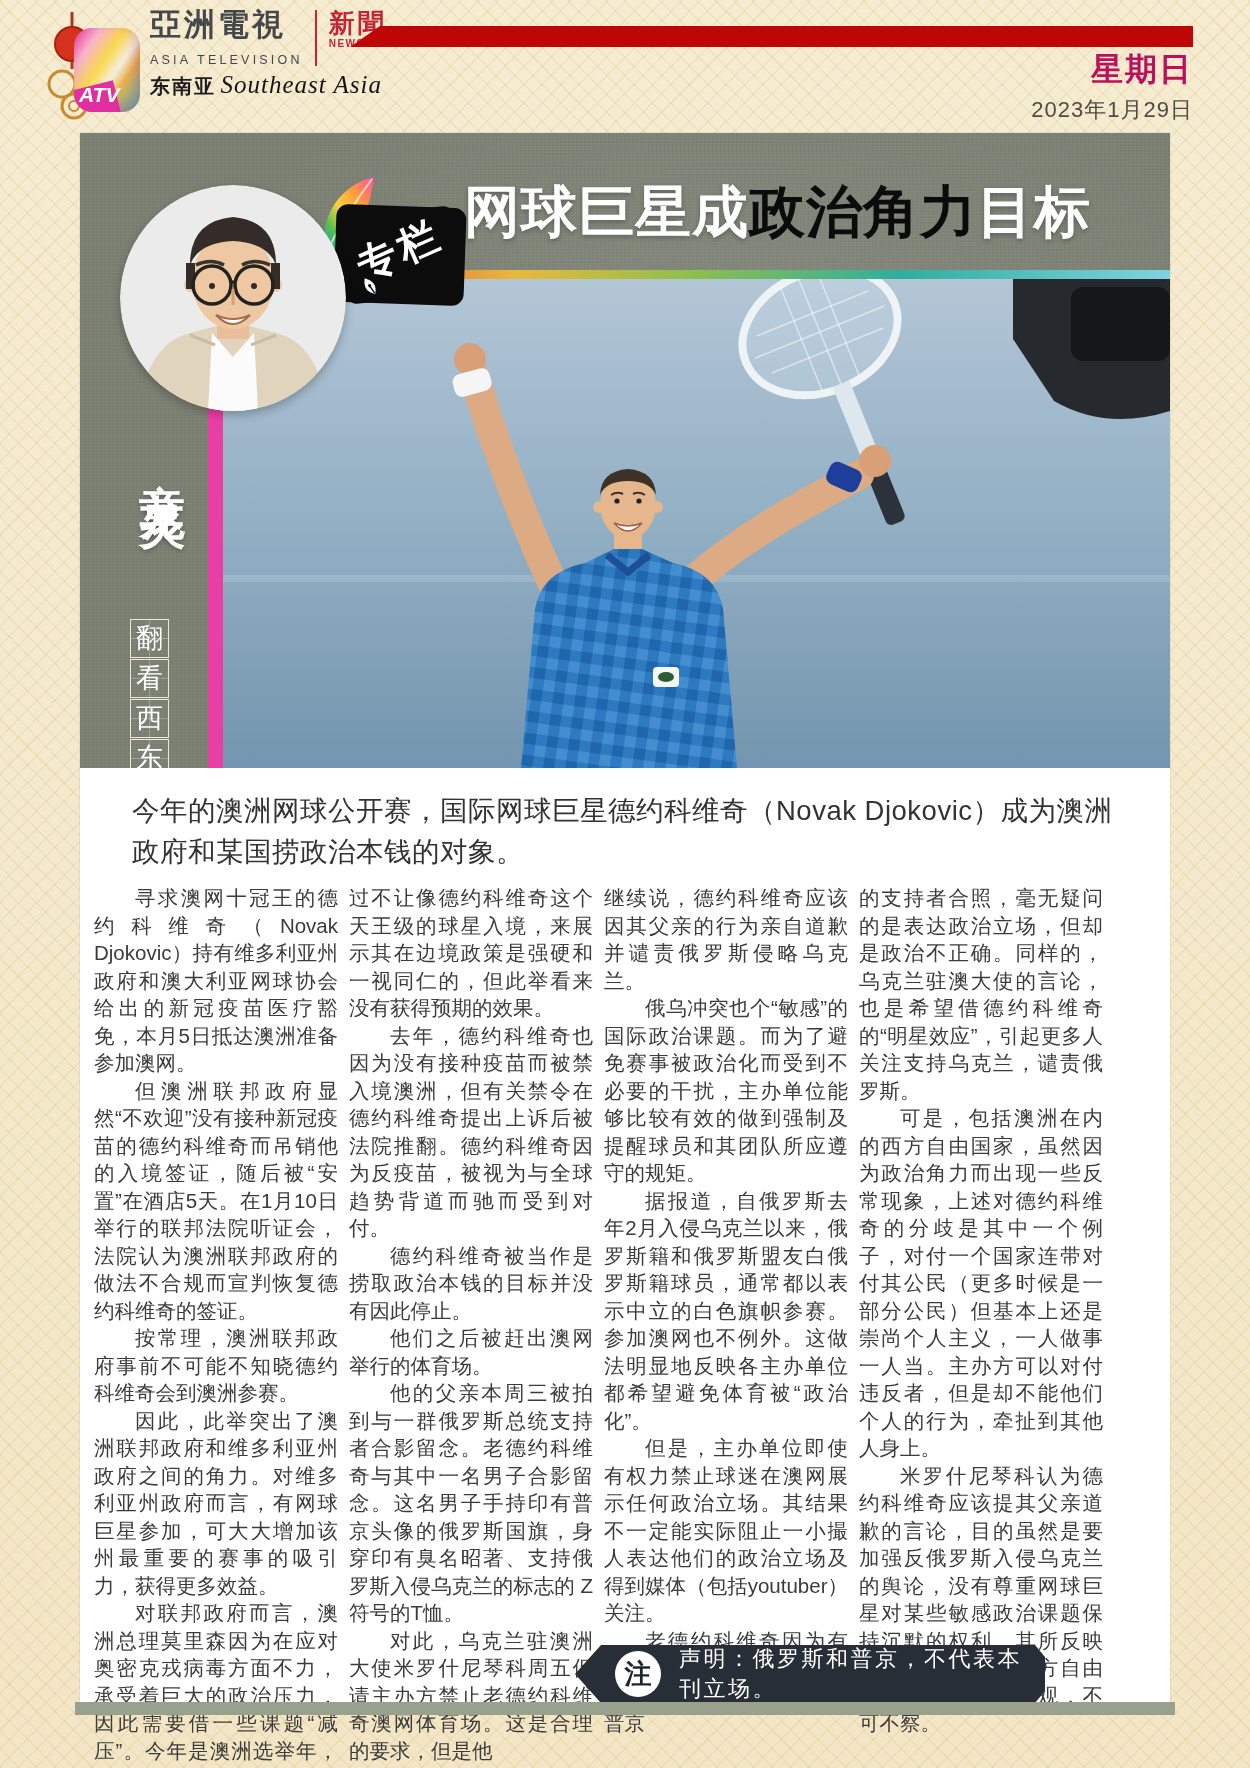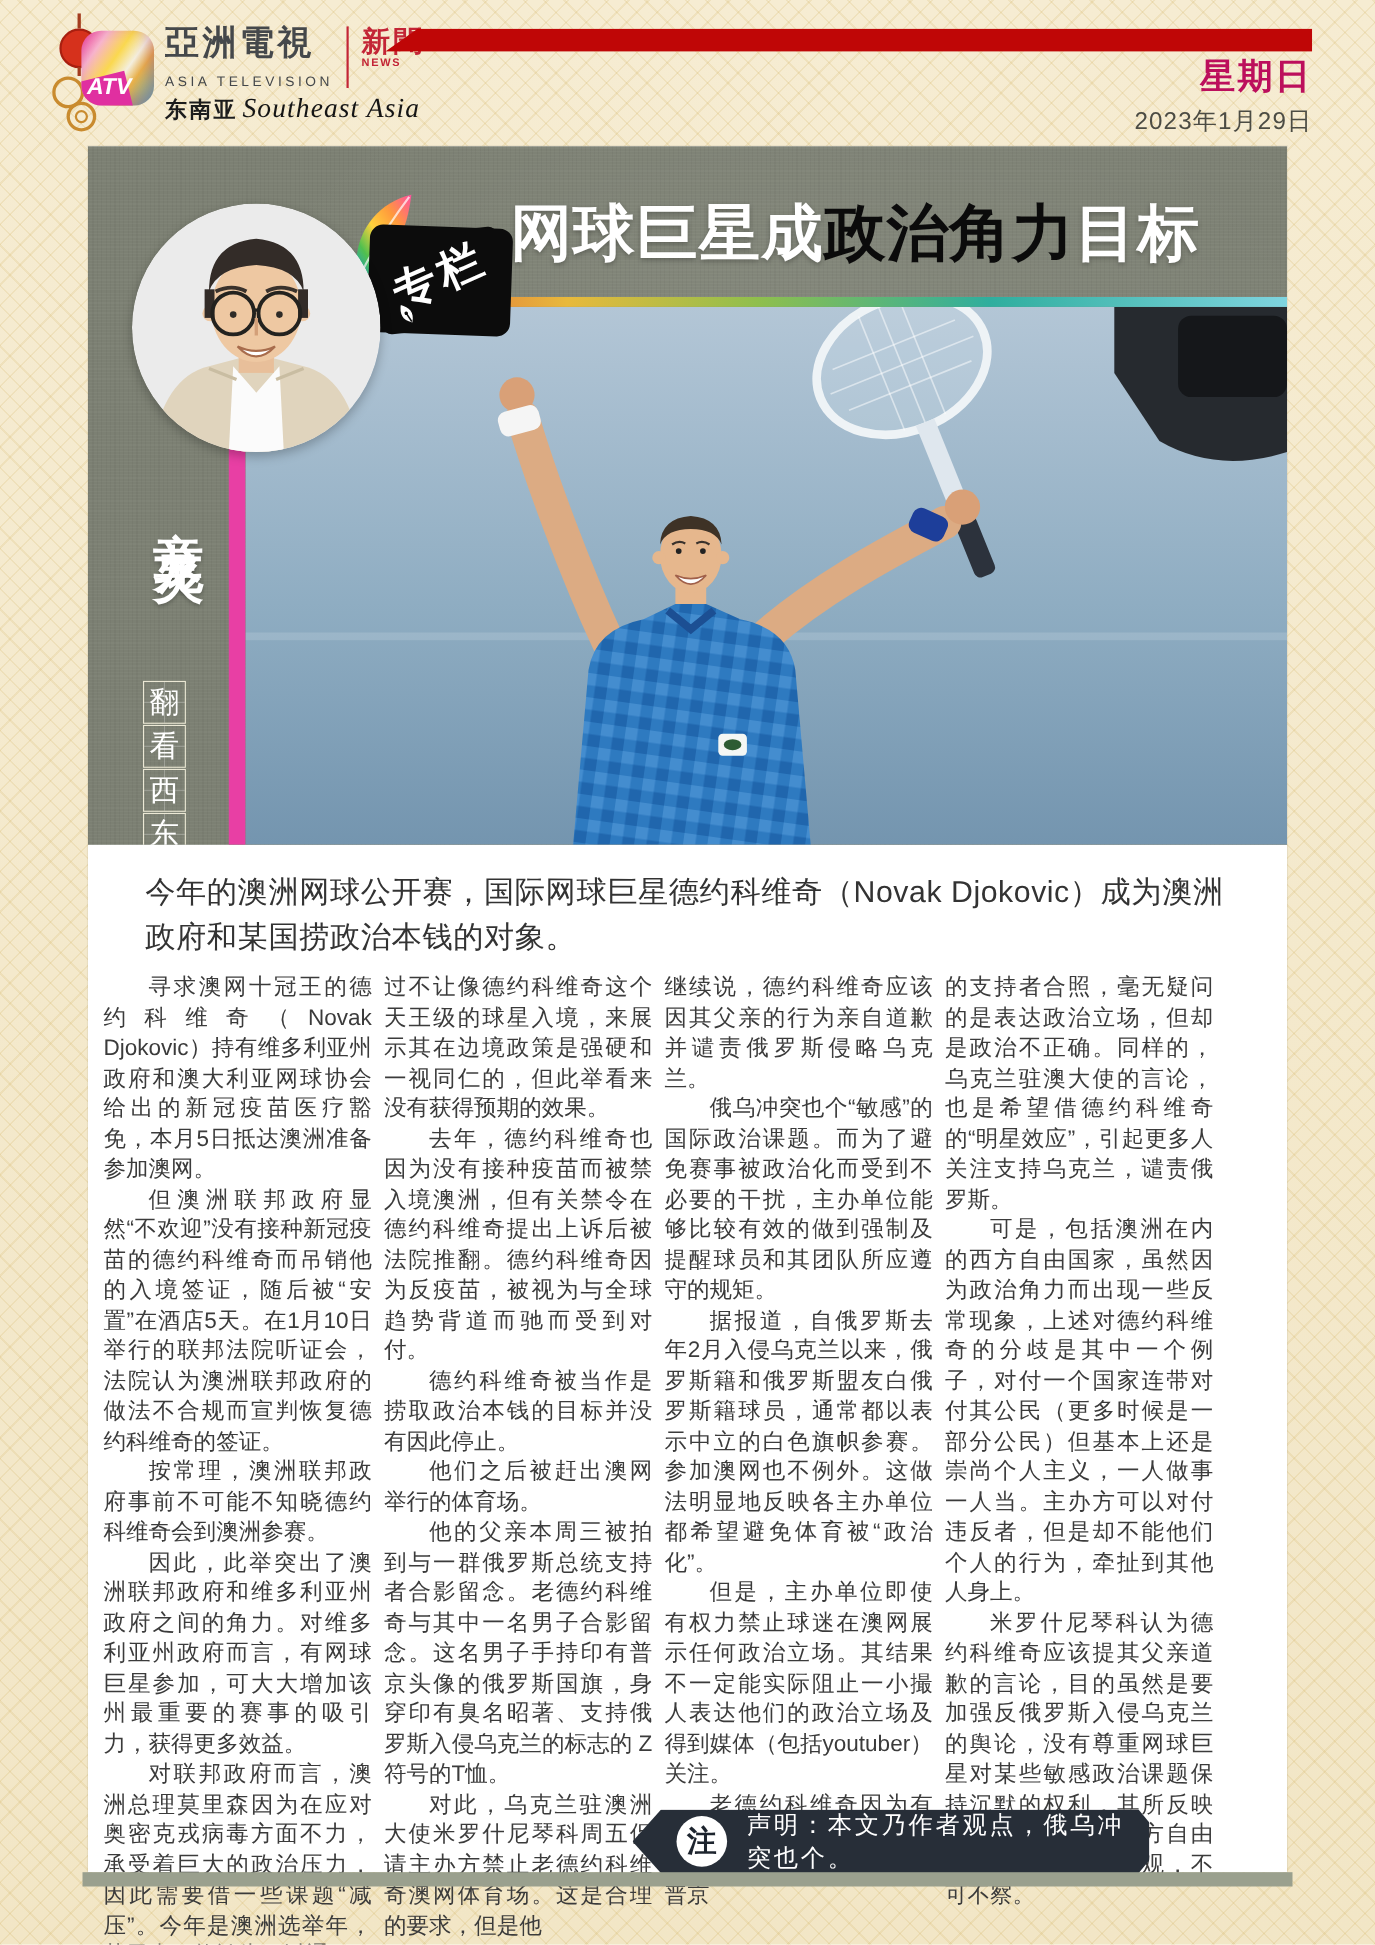--- a/index.html
+++ b/index.html
@@ -5,28 +5,28 @@
   html,body{margin:0;padding:0;}
   body{font-family:"Liberation Sans",sans-serif;}
   .page{position:relative;width:1250px;height:1768px;overflow:hidden;
     background:
       repeating-linear-gradient(45deg, rgba(205,170,80,.16) 0 1.5px, transparent 1.5px 13px),
       repeating-linear-gradient(-45deg, rgba(205,170,80,.16) 0 1.5px, transparent 1.5px 13px),
       linear-gradient(#f6ecd2,#f2e6c6);}
   
   .masthead{position:absolute;left:0;top:0;width:100%;height:133px;}
   .lantern{position:absolute;left:46px;top:12px;}
-  .atv-logo{position:absolute;left:74px;top:28px;width:66px;height:68px;border-radius:18px;
+  .atv-logo{position:absolute;left:74px;top:28px;width:66px;height:84px;border-radius:18px;
     background:linear-gradient(125deg,#ef5fa7 8%,#f7b3cd 22%,#fad84f 42%,#f4efdf 58%,#e9b24a 70%,#43c2c9 100%);
     box-shadow:inset -4px -6px 14px rgba(160,40,120,.35);overflow:hidden;}
   .atv-logo::after{content:"";position:absolute;left:-8px;bottom:-10px;width:52px;height:36px;
     background:#e02fa0;transform:rotate(-14deg);}
   .atv-text{position:absolute;left:5px;bottom:5px;color:#fff;font-weight:800;font-style:italic;
     font-size:21px;letter-spacing:0;z-index:2;}
-  .logo-text{position:absolute;left:150px;top:22px;}
+  .logo-text{position:absolute;left:150px;top:8px;}
   .brand-row{display:flex;align-items:flex-start;}
   .brand-cn{font-size:31px;font-weight:600;color:#45484b;letter-spacing:3px;line-height:34px;}
   .brand-en{font-size:12.5px;color:#45484b;letter-spacing:3.2px;margin-top:11px;}
   .red-divider{width:2px;height:56px;background:#c32536;margin:2px 12px 0 12px;}
   .news-block{display:flex;flex-direction:column;}
   .news-cn{font-size:26px;font-weight:700;color:#c32536;letter-spacing:3px;line-height:30px;}
   .news-en{font-size:10px;font-weight:700;color:#c32536;letter-spacing:1.5px;}
   .script-row{margin-top:4px;white-space:nowrap;}
   .sc-cn{font-family:"Liberation Serif",serif;font-weight:700;font-size:20px;color:#1c1c1c;letter-spacing:2px;margin-top:16px;}
   .sc-en{font-family:"Liberation Serif",serif;font-style:italic;font-size:25px;color:#151515;letter-spacing:1px;}
@@ -286,18 +286,18 @@
       </div>
       <div class="col">
         <p class="para noind">的支持者合照，毫无疑问的是表达政治立场，但却是政治不正确。同样的，乌克兰驻澳大使的言论，也是希望借德约科维奇的“明星效应”，引起更多人关注支持乌克兰，谴责俄罗斯。</p>
         <p class="para">可是，包括澳洲在内的西方自由国家，虽然因为政治角力而出现一些反常现象，上述对德约科维奇的分歧是其中一个例子，对付一个国家连带对付其公民（更多时候是一部分公民）但基本上还是崇尚个人主义，一人做事一人当。主办方可以对付违反者，但是却不能他们个人的行为，牵扯到其他人身上。</p>
         <p class="para">米罗什尼琴科认为德约科维奇应该提其父亲道歉的言论，目的虽然是要加强反俄罗斯入侵乌克兰的舆论，没有尊重网球巨星对某些敏感政治课题保持沉默的权利，其所反映的显然是有别于西方自由世界的另一种价值观，不可不察。</p>
       </div>
     </div>
 
     <div class="note">
       <span class="note-badge">注</span>
-      <span class="note-text">声明：本文乃作者观点，俄乌冲突也个。</span>
+      <span class="note-text">声明：俄罗斯和普京，不代表本刊立场。</span>
     </div>
   </main>
 
   <div class="bottom-rule"></div>
 </div>
 
 </body></html>

